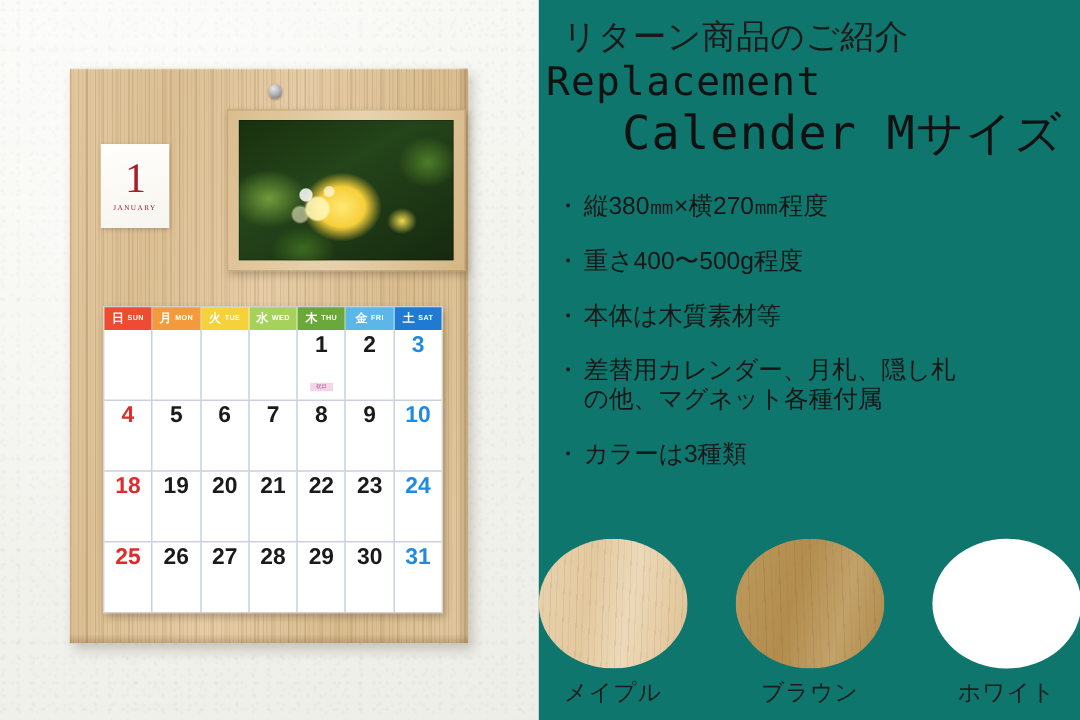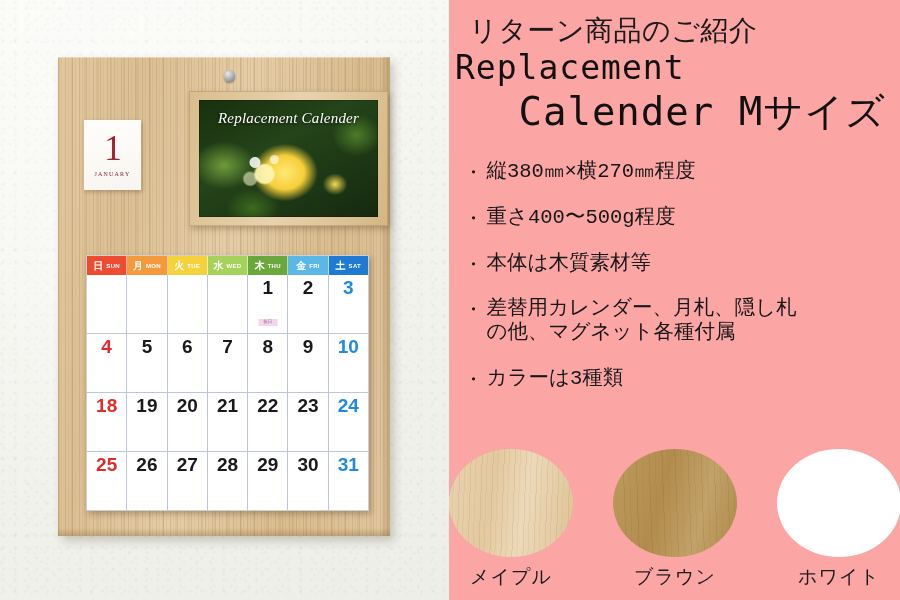--- a/index.html
+++ b/index.html
@@ -148,21 +148,21 @@
   .tag{
     position:absolute;left:50%;transform:translateX(-50%);bottom:7px;
     font-size:4.5px;line-height:1;white-space:nowrap;padding:1.5px 5px;
   }
   .tag.holiday{background:#f3d6ea;color:#9a5f86;}
   .tag.event{background:transparent;color:#6b6b6b;}
 
   
   .info-panel{
     position:absolute;left:449px;top:0;width:451px;height:600px;
-    background:#fca5a5;
+    background:#0f766e;
   }
   .title-block{position:absolute;left:0;right:0;top:14px;}
   .title-line1{
     font-size:28px;color:#1a1a1a;letter-spacing:.5px;
     padding-left:20px;line-height:1.22;
   }
   .title-line2{
     font-size:33px;color:#111;letter-spacing:1px;line-height:1.22;
     padding-left:6px;
     font-family:"DejaVu Sans Mono","Liberation Mono",monospace;
@@ -172,21 +172,21 @@
     text-align:right;padding-right:14px;
     font-family:"DejaVu Sans Mono","Liberation Mono",monospace;
   }
 
   .bullets{position:absolute;left:14px;top:160px;right:6px;}
   .bullet{
     display:flex;align-items:flex-start;
     font-size:20.5px;color:#171717;line-height:1.16;margin-bottom:22px;
   }
   .bullet .dot{flex:0 0 auto;margin-right:3px;}
-  .bullet .btext{flex:1;font-family:Liberation Mono, monospace;}
+  .bullet .btext{flex:1;}
 
   .swatches{position:absolute;left:0;right:0;bottom:10px;display:flex;gap:40px;}
   .sw{flex:1;display:flex;flex-direction:column;align-items:center;}
   .sw .disc{width:124px;height:108px;border-radius:50%;}
   .sw .lbl{
     margin-top:7px;font-size:19px;color:#1c1c1c;letter-spacing:1px;
   }
   .disc.maple{
     background:
       repeating-linear-gradient(92deg,
@@ -218,21 +218,20 @@
       <div class="hook"></div>
 
       <div class="month-card">
         <div class="month-num">1</div>
         <div class="month-name">JANUARY</div>
       </div>
 
       <div class="photo-frame">
         <div class="photo">
           <div class="photo-petals"></div>
-          <div class="photo-caption">Replacement Calender</div>
         </div>
       </div>
 
       <div class="cal">
         <div class="cal-head" id="cal-head">
             <div class="dh" style="background: rgb(238, 75, 51);">
               <span class="jp">日</span>
               <span class="en">SUN</span>
             </div>
             <div class="dh" style="background: rgb(245, 154, 60);">

